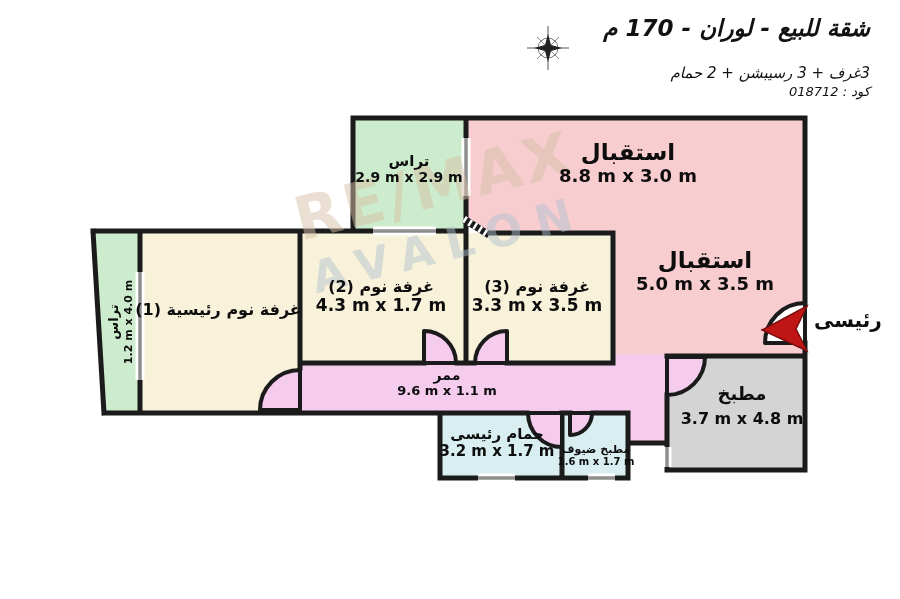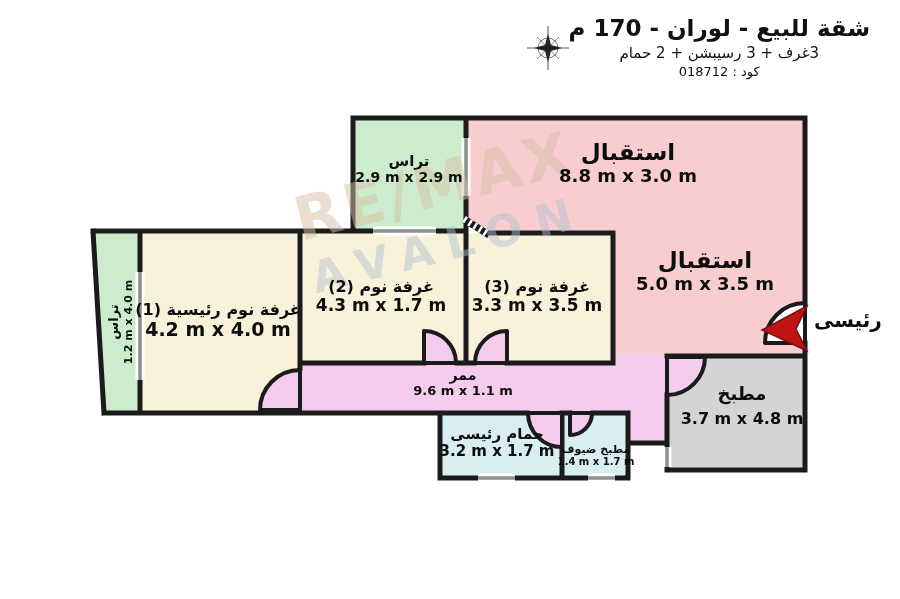--- a/index.html
+++ b/index.html
@@ -2,24 +2,24 @@
 <html><head>
 <meta charset="utf-8">
 <style>
   html,body{margin:0;padding:0;background:#ffffff;}
   .stage{
     position:relative;width:900px;height:599px;background:#ffffff;overflow:hidden;
     font-family:"DejaVu Sans", sans-serif;color:#111;
   }
   .plan-svg{position:absolute;left:0;top:0;}
   .header{
-    position:absolute;top:14px;right:30px;text-align:center;direction:rtl;z-index:5;
+    position:absolute;top:14px;right:30px;text-align:right;direction:rtl;z-index:5;font-style:italic;
   }
   .header .title{font-size:23px;font-weight:700;line-height:1.25;}
-  .header .subtitle{font-size:15px;font-weight:400;line-height:1.35;}
+  .header .subtitle{font-size:15px;font-weight:400;line-height:1.35;margin-top:20px;}
   .header .code{font-size:13px;font-weight:400;line-height:1.4;}
   .compass{position:absolute;left:524px;top:20px;z-index:5;}
   .lbl{
     position:absolute;transform:translateX(-50%);text-align:center;font-weight:700;
     white-space:nowrap;line-height:1.12;direction:rtl;z-index:4;color:#0d0d0d;
   }
   .lbl .dims{direction:ltr;}
   .lbl-rot{
     position:absolute;left:121px;top:322px;transform:translate(-50%,-50%) rotate(-90deg);
     text-align:center;font-weight:700;white-space:nowrap;line-height:1.25;z-index:4;color:#0d0d0d;
@@ -154,51 +154,50 @@
     <div class="dims" style="font-size:18px;">8.8 m x 3.0 m</div>
   </div>
 
   <div class="lbl" style="left:705px;top:248px;">
     <div style="font-size:23px;">استقبال</div>
     <div class="dims" style="font-size:18px;">5.0 m x 3.5 m</div>
   </div>
 
   <div class="lbl" style="left:218px;top:301px;">
     <div style="font-size:16px;">غرفة نوم رئيسية (1)</div>
-    <div class="dims" style="font-size:19px;">4.2 m x 4.0 m</div>
   </div>
 
   <div class="lbl-rot">
     <div style="font-size:13px;">تراس</div>
     <div class="dims" style="font-size:11px;">1.2 m x 4.0 m</div>
   </div>
 
   <div class="lbl" style="left:381px;top:278px;">
     <div style="font-size:16px;">غرفة نوم (2)</div>
     <div class="dims" style="font-size:17px;">4.3 m x 1.7 m</div>
   </div>
 
   <div class="lbl" style="left:537px;top:278px;">
     <div style="font-size:16px;">غرفة نوم (3)</div>
     <div class="dims" style="font-size:17px;">3.3 m x 3.5 m</div>
   </div>
 
-  <div class="lbl" style="left:463px;top:368px;">
+  <div class="lbl" style="left:447px;top:368px;">
     <div style="font-size:14px;">ممر</div>
     <div class="dims" style="font-size:13px;">9.6 m x 1.1 m</div>
   </div>
 
   <div class="lbl" style="left:497px;top:426px;">
     <div style="font-size:15px;">حمام رئيسى</div>
     <div class="dims" style="font-size:15px;">3.2 m x 1.7 m</div>
   </div>
 
   <div class="lbl" style="left:596px;top:444px;">
     <div style="font-size:11px;">مطبخ ضيوف</div>
-    <div class="dims" style="font-size:10px;">1.4 m x 1.7 m</div>
+    <div class="dims" style="font-size:10px;">1.6 m x 1.7 m</div>
   </div>
 
   <div class="lbl" style="left:742px;top:384px;">
     <div style="font-size:18px;">مطبخ</div>
     <div class="dims" style="font-size:16px;margin-top:6px;">3.7 m x 4.8 m</div>
   </div>
 
   <div class="entrance-lbl">رئيسى</div>
 
 </div>

